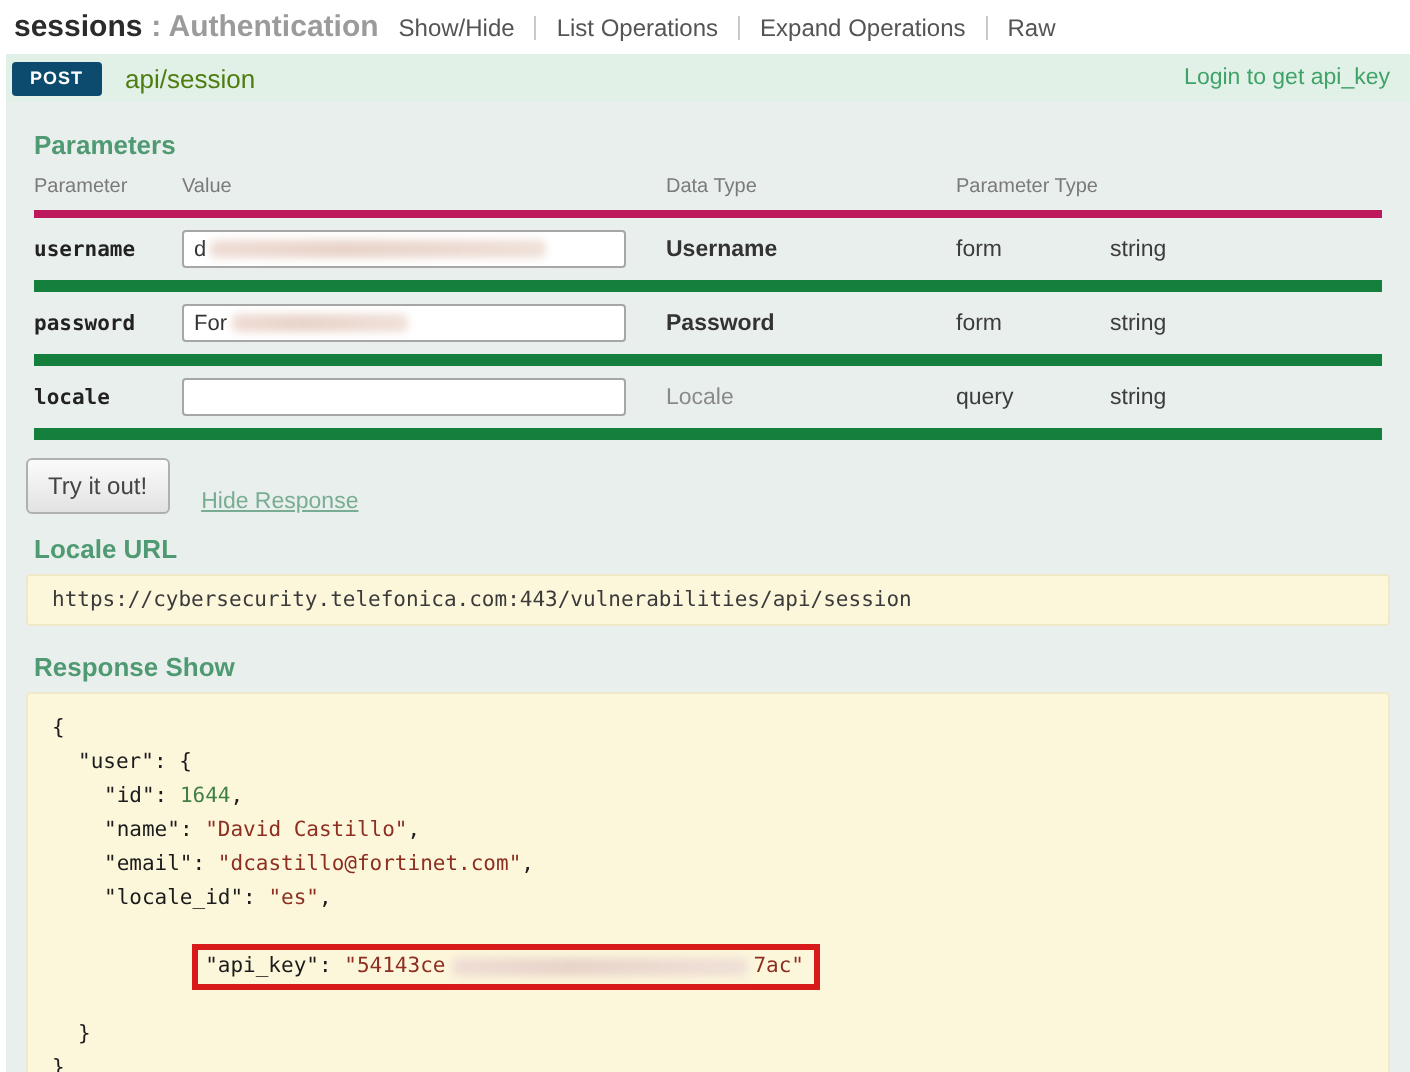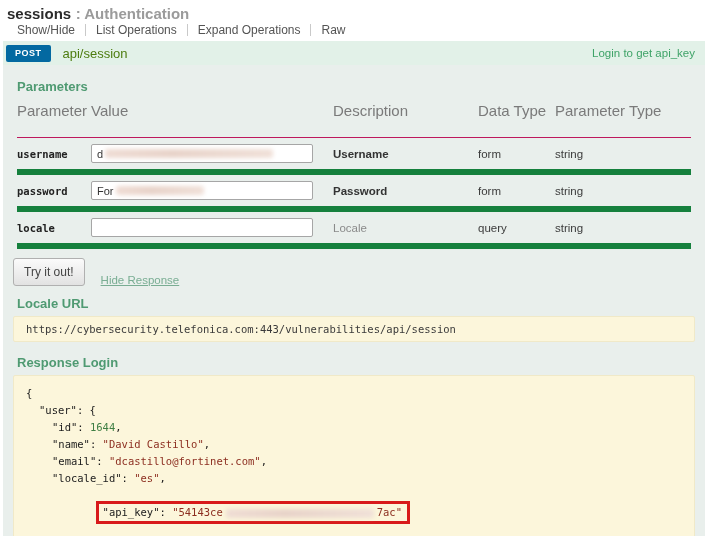--- a/index.html
+++ b/index.html
@@ -6,42 +6,41 @@
   html, body { margin: 0; padding: 0; }
   body {
     width: 705px; height: 536px; overflow: hidden;
     background: #ffffff;
     font-family: "Liberation Sans", sans-serif;
     color: #333;
   }
 
   
   .header-row {
-    display: flex; justify-content: space-between; align-items: baseline;
+    display: flex; justify-content: flex-start; align-items: baseline;
     padding: 5px 12px 4px 7px;
     background: #fff;
-    flex-direction: column;
   }
   .group-title { font-size: 15px; font-weight: bold; color: #2b2b2b; }
   .group-subtitle { color: #9b9b9b; }
   .nav-links { display: flex; align-items: center; font-size: 12px; color: #545454; }
   .nav-links .nav-item { padding: 0 10px; cursor: pointer; }
   .nav-links .nav-item:last-child { padding-right: 2px; }
   .nav-sep { width: 1px; height: 12px; background: #c9c9c9; }
 
   
   .operation { margin-left: 3px; }
   .post-bar {
     background: #e2f1e8;
     display: flex; align-items: center;
     height: 24px; padding: 0 10px 0 3px;
     cursor: pointer;
   }
   .method-badge {
-    background: #0369a1; color: #fff;
+    background: #0c4a6e; color: #fff;
     font-size: 9px; font-weight: bold; letter-spacing: 0.5px;
     padding: 4px 9px; border-radius: 2px; line-height: 1;
   }
   .op-path { margin-left: 12px; font-size: 13px; color: #4d7c0f; }
   .login-link { margin-left: auto; color: #3fa368; font-size: 11.5px; cursor: pointer; }
 
   .op-content {
     background: #e9efec;
     min-height: 463px;
     padding: 1px 8px 8px 8px;
@@ -49,23 +48,23 @@
 
   .section-h {
     color: #4f9a72; font-size: 13px; font-weight: bold;
     margin: 13px 6px 5px 6px;
   }
 
   
   .ptable { margin: 0 6px; }
   .pgrid { display: grid; grid-template-columns: 74px 242px 145px 77px 1fr; align-items: center; }
   .phead {
-    font-size: 15px; color: #7a7a7a;
-    padding: 3px 0 18px 0;
-    border-bottom: 1px solid #be185d;
+    font-size: 10px; color: #7a7a7a;
+    padding: 3px 0 6px 0;
+    border-bottom: 4px solid #be185d;
   }
   .prow { padding: 6px 0; border-bottom: 6px solid #15803d; min-height: 30px; }
   .pname { font-family: "DejaVu Sans Mono", monospace; font-size: 10.5px; font-weight: bold; color: #222; }
   .pinput {
     width: 222px; height: 19px;
     background: #fff; border: 1px solid #a6a6a6; border-radius: 2px;
     padding: 1px 5px; font-size: 11px; color: #333;
     display: flex; align-items: center;
   }
   .pdesc-bold { font-size: 11.5px; font-weight: bold; color: #333; }
@@ -147,21 +146,20 @@
   </div>
 
   <div class="op-content">
 
     <h2 class="section-h">Parameters</h2>
 
     <div class="ptable">
       <div class="pgrid phead">
         <span>Parameter</span>
         <span>Value</span>
-        <span>Description</span>
         <span>Data Type</span>
         <span>Parameter Type</span>
       </div>
 
       <div class="pgrid prow">
         <span class="pname">username</span>
         <span>
           <span class="pinput">
             <span>d</span>
             <span class="redact redact-user"></span>
@@ -201,21 +199,21 @@
     <div class="try-row">
       <button class="try-btn">Try it out!</button>
       <span class="hide-resp">Hide Response</span>
     </div>
 
     <h2 class="section-h h-requrl">Locale URL</h2>
     <div class="ybox single">
       <span>https://cybersecurity.telefonica.com:443/vulnerabilities/api/session</span>
     </div>
 
-    <h2 class="section-h h-respbody">Response Login</h2>
+    <h2 class="section-h h-respbody">Response Show</h2>
     <div class="ybox body">
       <div class="jline"><span class="jk">{</span></div>
       <div class="jline ind1"><span class="jk">"user"</span><span class="jk">: {</span></div>
       <div class="jline ind2"><span class="jk">"id"</span><span class="jk">: </span><span class="jn">1644</span><span class="jk">,</span></div>
       <div class="jline ind2"><span class="jk">"name"</span><span class="jk">: </span><span class="js">"David Castillo"</span><span class="jk">,</span></div>
       <div class="jline ind2"><span class="jk">"email"</span><span class="jk">: </span><span class="js">"dcastillo@fortinet.com"</span><span class="jk">,</span></div>
       <div class="jline ind2"><span class="jk">"locale_id"</span><span class="jk">: </span><span class="js">"es"</span><span class="jk">,</span></div>
       <div class="jline ind2">
         <span class="apikey-wrap"><span class="jk">"api_key"</span><span class="jk">: </span><span class="js">"54143ce</span><span class="redact redact-key"></span><span class="js">7ac"</span></span>
       </div>

